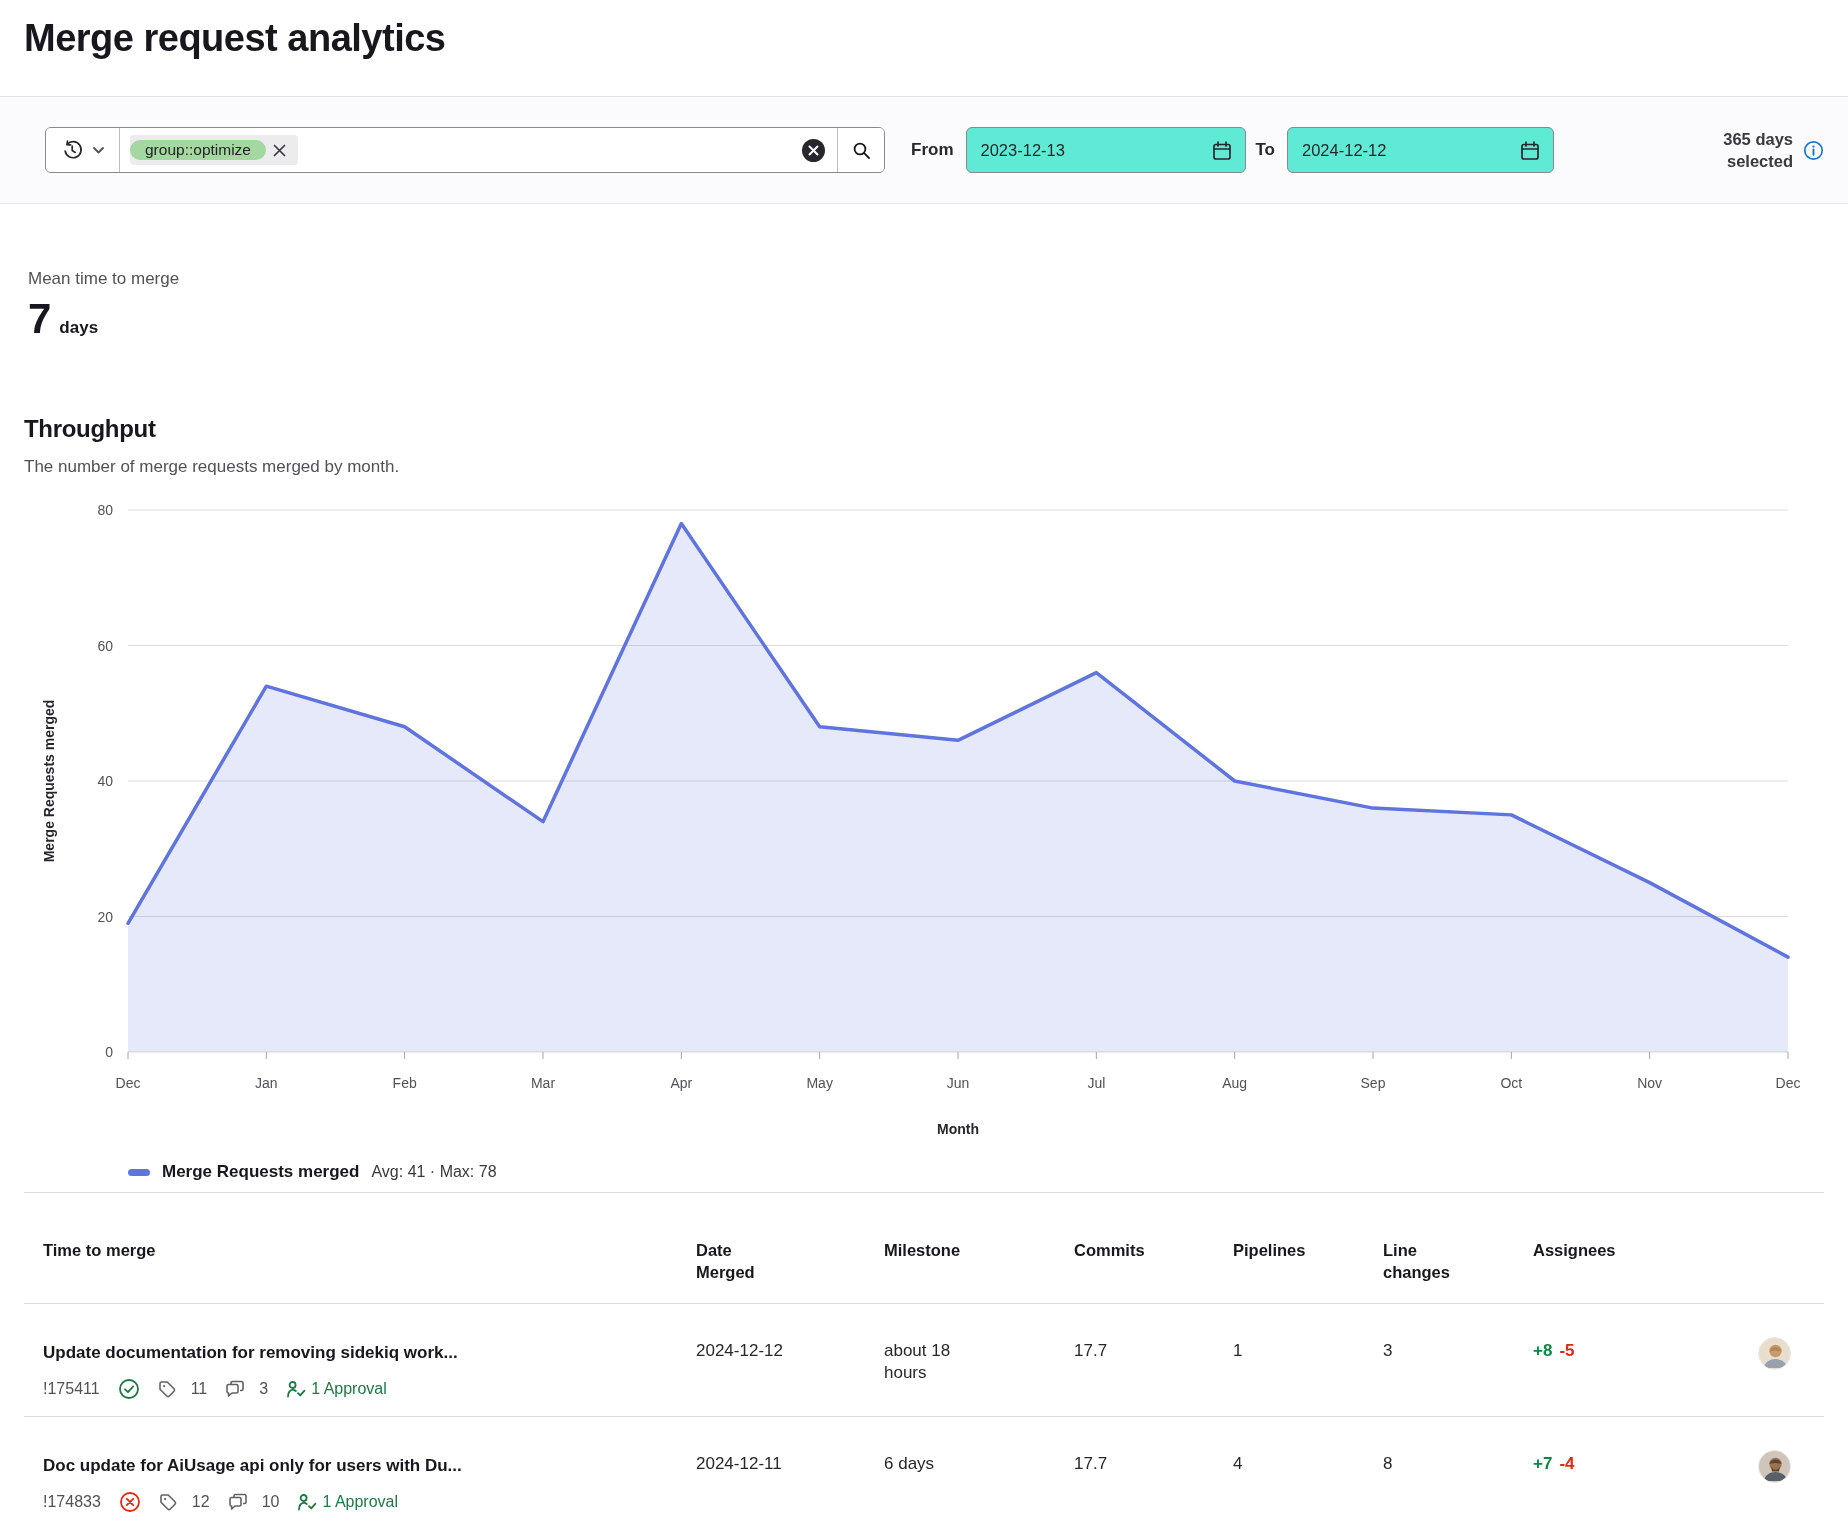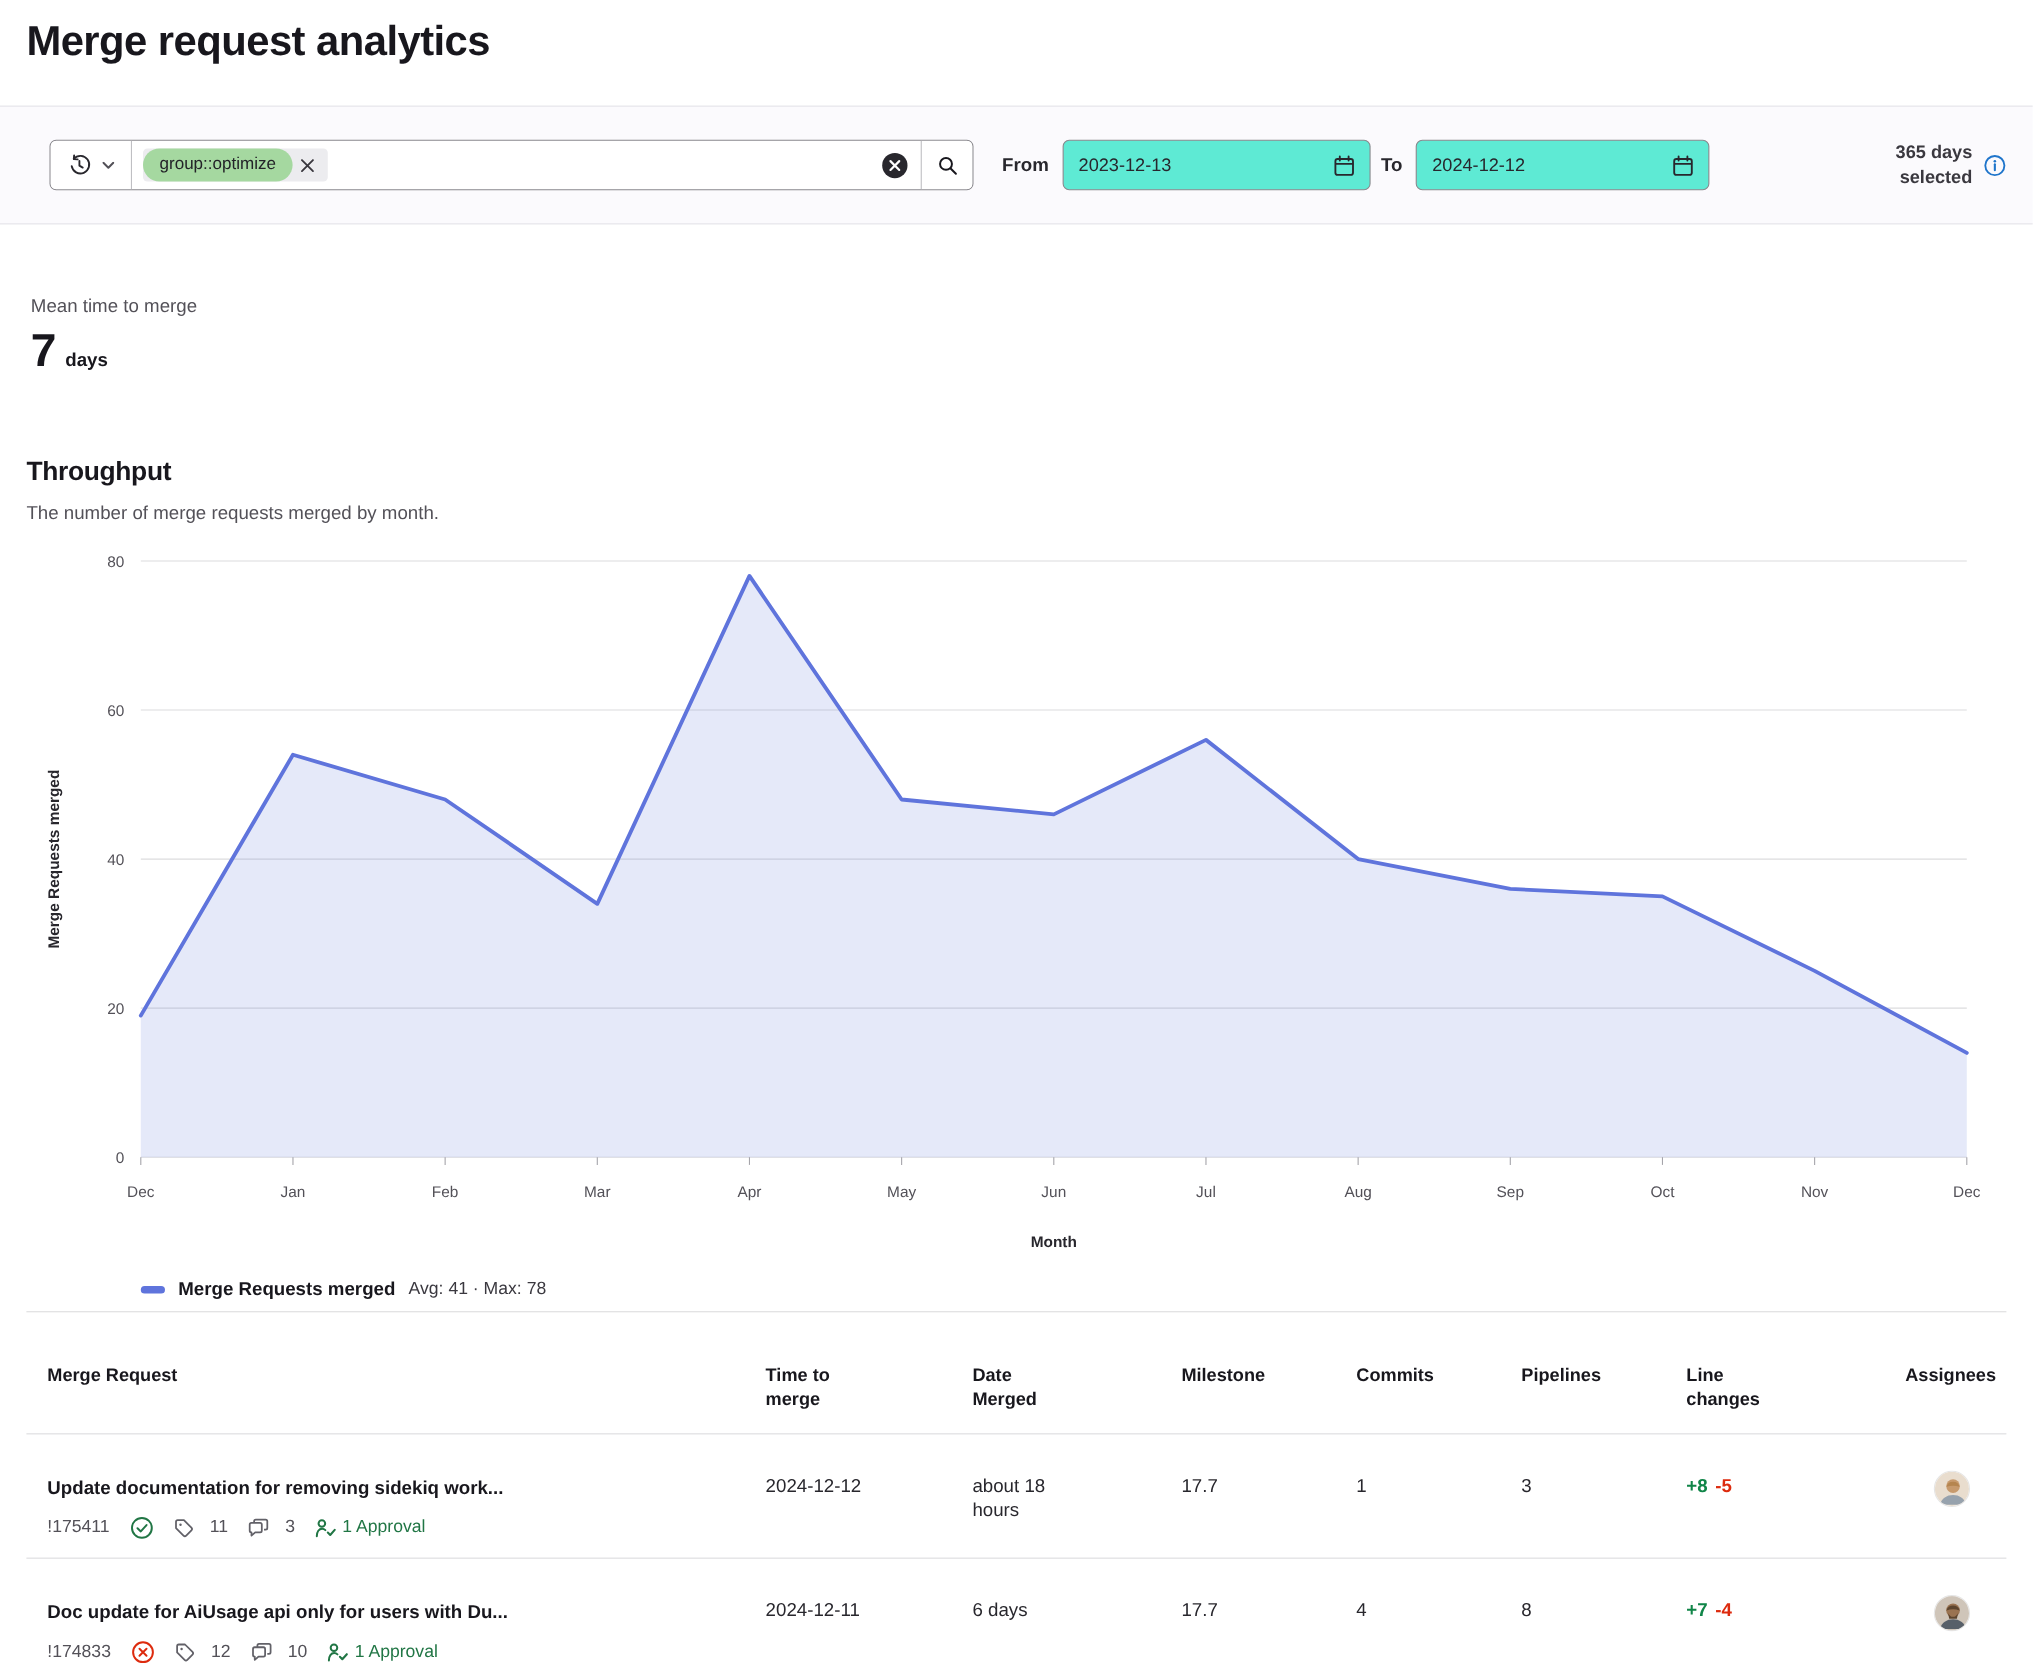--- a/index.html
+++ b/index.html
@@ -13,21 +13,21 @@
   
   .filter-band { margin:36px -24px 0; padding:30px 24px; background:#fbfafd;
     border-top:1px solid #e4e3e8; border-bottom:1px solid #e4e3e8;
     display:flex; align-items:center; }
   .search-box { display:flex; align-items:stretch; height:46px; width:840px; margin-left:21px;
     background:#fff; border:1px solid #89888d; border-radius:6px; overflow:hidden; }
   .history-btn { display:flex; align-items:center; gap:10px; padding:0 15px;
     border-right:1px solid #bfbfc3; cursor:pointer; background:#fff; border-top:0;border-bottom:0;border-left:0; }
   .token-area { flex:1; display:flex; align-items:center; padding:0 10px; }
   .filter-token { display:flex; align-items:center; height:30px; background:#ececef; border-radius:4px; padding-right:4px; }
-  .token-pill { height:30px; display:flex; align-items:center; padding:0 15px; border-radius:15px;
+  .token-pill { height:20px; display:flex; align-items:center; padding:0 15px; border-radius:15px;
     background:#a5d8a0; font-size:15.5px; color:#232328; }
   .token-close { width:28px; height:28px; display:flex; align-items:center; justify-content:center; cursor:pointer; background:none; border:0; }
   .clear-btn { align-self:center; margin-right:12px; width:23px; height:23px; border-radius:50%; background:#28272d;
     display:flex; align-items:center; justify-content:center; border:0; cursor:pointer; flex:none; }
   .search-btn { width:47px; border-left:1px solid #bfbfc3; display:flex; align-items:center; justify-content:center;
     background:#fff; border-top:0;border-bottom:0;border-right:0; cursor:pointer; }
 
   .date-label { font-size:17px; font-weight:700; color:#28272d; }
   .from-label { margin-left:26px; }
   .to-label { margin-left:10px; }
@@ -222,21 +222,20 @@
     </svg>
 
   <div class="legend">
     <span class="legend-dash" id="legend-dash" style="background: rgb(95, 116, 220);"></span>
     <span class="legend-label">Merge Requests merged</span>
     <span class="legend-stats">Avg: 41 · Max: 78</span>
   </div>
 
   <div class="mr-table">
     <div class="t-row t-head">
-      <div class="cell">Merge Request</div>
       <div class="cell narrow-head">Time to merge</div>
       <div class="cell narrow-head">Date Merged</div>
       <div class="cell">Milestone</div>
       <div class="cell">Commits</div>
       <div class="cell">Pipelines</div>
       <div class="cell narrow-head">Line changes</div>
       <div class="cell">Assignees</div>
     </div>
 
     <div class="t-row t-body-row">

